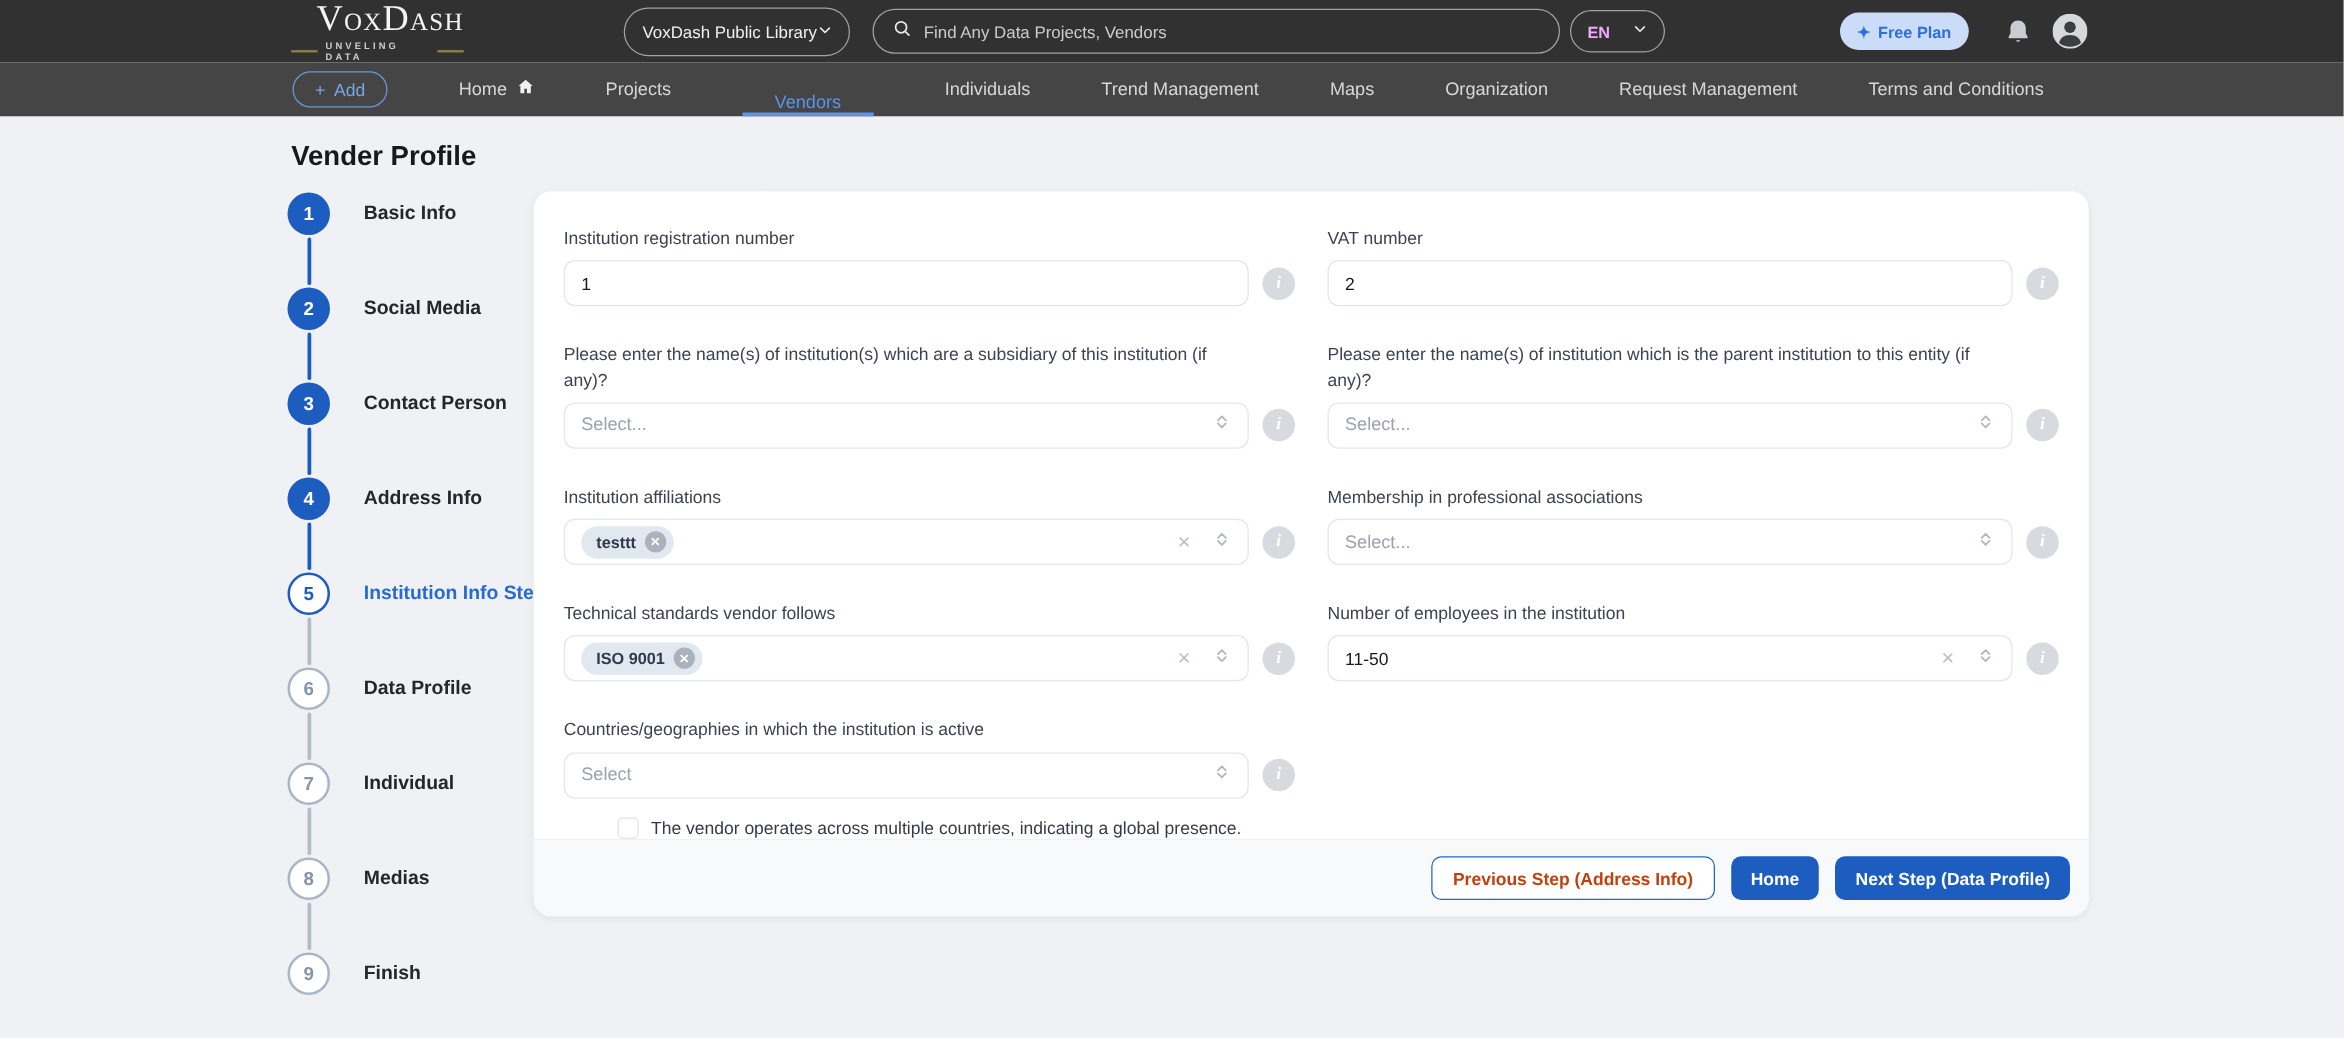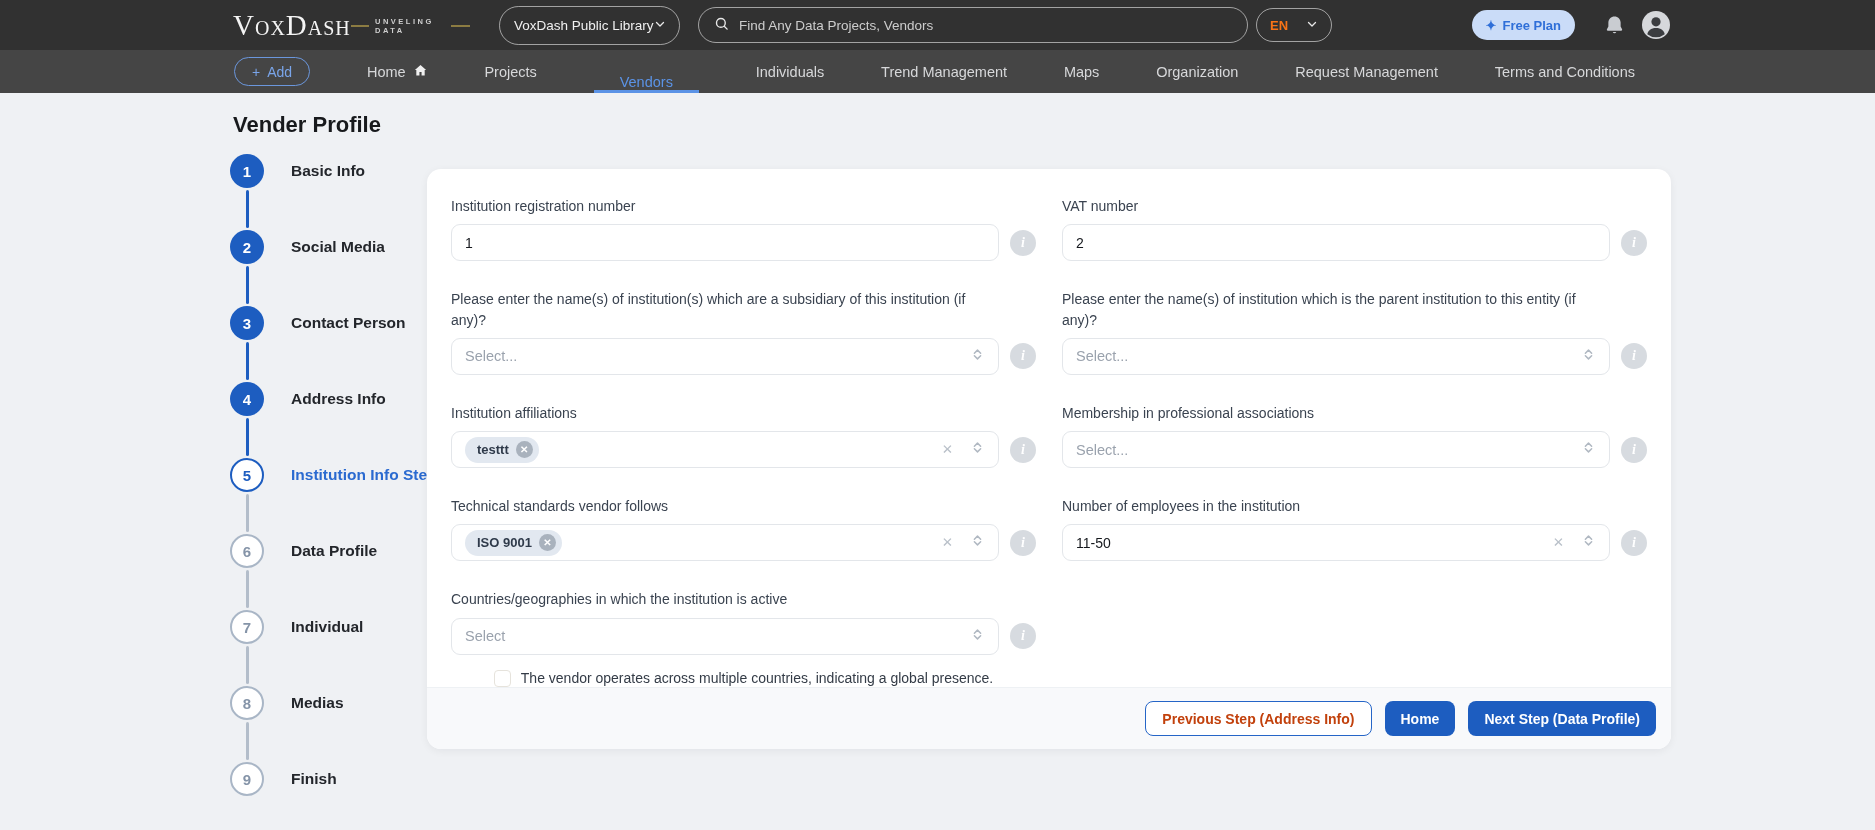--- a/index.html
+++ b/index.html
@@ -2,37 +2,37 @@
 <html><head>
 <meta charset="utf-8">
 <style>
   * { box-sizing: border-box; margin: 0; padding: 0; }
   html,body { width:1875px; height:830px; }
   body { font-family:"Liberation Sans", sans-serif; background:#eff1f4; overflow:hidden; }
 
   
   .header { height:50px; background:#313131; display:flex; align-items:center;
             padding:0 205px 0 233px; }
-  .logo { display:flex; align-items:center; width:138px; cursor:pointer; }
+  .logo { display:flex; flex-direction:column; align-items:flex-end; width:138px; cursor:pointer; }
   .logo-title { font-family:"Liberation Serif", serif; font-variant:small-caps;
                 font-size:29px; color:#f4f4f4; line-height:1; letter-spacing:1px; }
   .logo-sub { display:flex; align-items:center; gap:6px; margin-top:2px; }
   .logo-sub .rule { width:24px; height:2px; background:#8c7c42; }
   .logo-subtitle { font-size:7.5px; letter-spacing:2.5px; color:#cfcfcf; font-weight:700; }
 
   .pill { border:1px solid rgba(255,255,255,.55); border-radius:999px; color:#f0f0f0;
           display:flex; align-items:center; background:transparent; cursor:pointer; }
   .library-pill { margin-left:128px; width:181px; height:39px; padding:0 14px;
                   justify-content:space-between; font-size:13.5px; white-space:nowrap; }
   .search-pill { margin-left:18px; width:550px; height:36px; padding:0 15px; gap:10px; }
   .search-input { flex:1; background:transparent; border:none; outline:none;
                   color:#eee; font-size:13.5px; font-family:inherit; }
   .search-input::placeholder { color:#cdcdcd; }
   .lang-pill { margin-left:8px; width:76px; height:34px; padding:0 13px; justify-content:space-between; }
-  .lang-label { color:#f97316; font-size:13px; font-weight:700; }
+  .lang-label { color:#f0abfc; font-size:13px; font-weight:700; }
   .plan-pill { margin-left:auto; height:30px; padding:0 14px; border-radius:999px;
                background:#cadcf8; color:#2f6fd8; font-size:13px; font-weight:700;
                display:flex; align-items:center; gap:6px; border:none; cursor:pointer; }
   .sparkle { font-size:13px; line-height:1; }
   .bell-btn { margin-left:28px; cursor:pointer; display:flex; }
   .avatar-btn { margin-left:16px; cursor:pointer; display:flex; border-radius:50%; }
 
   
   .nav { height:43px; background:#454545; display:flex; align-items:stretch;
          justify-content:space-between; padding:0 240px 0 234px; }
@@ -61,21 +61,21 @@
   .step.last::after { display:none; }
   .step-circle { width:34px; height:34px; border-radius:50%; display:flex; align-items:center;
                  justify-content:center; font-size:15px; font-weight:700; flex:none; }
   .step.done .step-circle { background:#1d5dc0; color:#fff; }
   .step.active .step-circle { background:#fff; border:2px solid #1d5dc0; color:#1d5dc0; }
   .step.todo .step-circle { background:#fff; border:2px solid #a9b6c6; color:#8594a8; }
   .step-label { margin-left:27px; font-size:15.5px; font-weight:600; color:#23262b; white-space:nowrap; }
   .step.active .step-label { color:#2a6ad0; }
 
   
-  .card { position:absolute; left:427px; top:76px; width:1244px; height:580px;
+  .card { position:absolute; left:427px; top:60px; width:1244px; height:580px;
           background:#fff; border-radius:14px; box-shadow:0 2px 8px rgba(16,24,40,.06); }
   .card-body { padding:27px 24px 0; }
   .form-grid { display:grid; grid-template-columns:1fr 1fr; column-gap:26px; row-gap:28px; }
   .field-label { font-size:14px; color:#3a4350; margin-bottom:8px; line-height:1.45;
                  padding-right:46px; }
   .field-row { display:flex; align-items:center; gap:11px; }
   .control { flex:1; height:37px; border:1px solid #e3e6ea; border-radius:9px;
              display:flex; align-items:center; padding:0 13px; background:#fff; cursor:pointer; }
   .bare-input { border:none; outline:none; font-size:14px; color:#15181d; width:100%;
                 font-family:inherit; background:transparent; }

